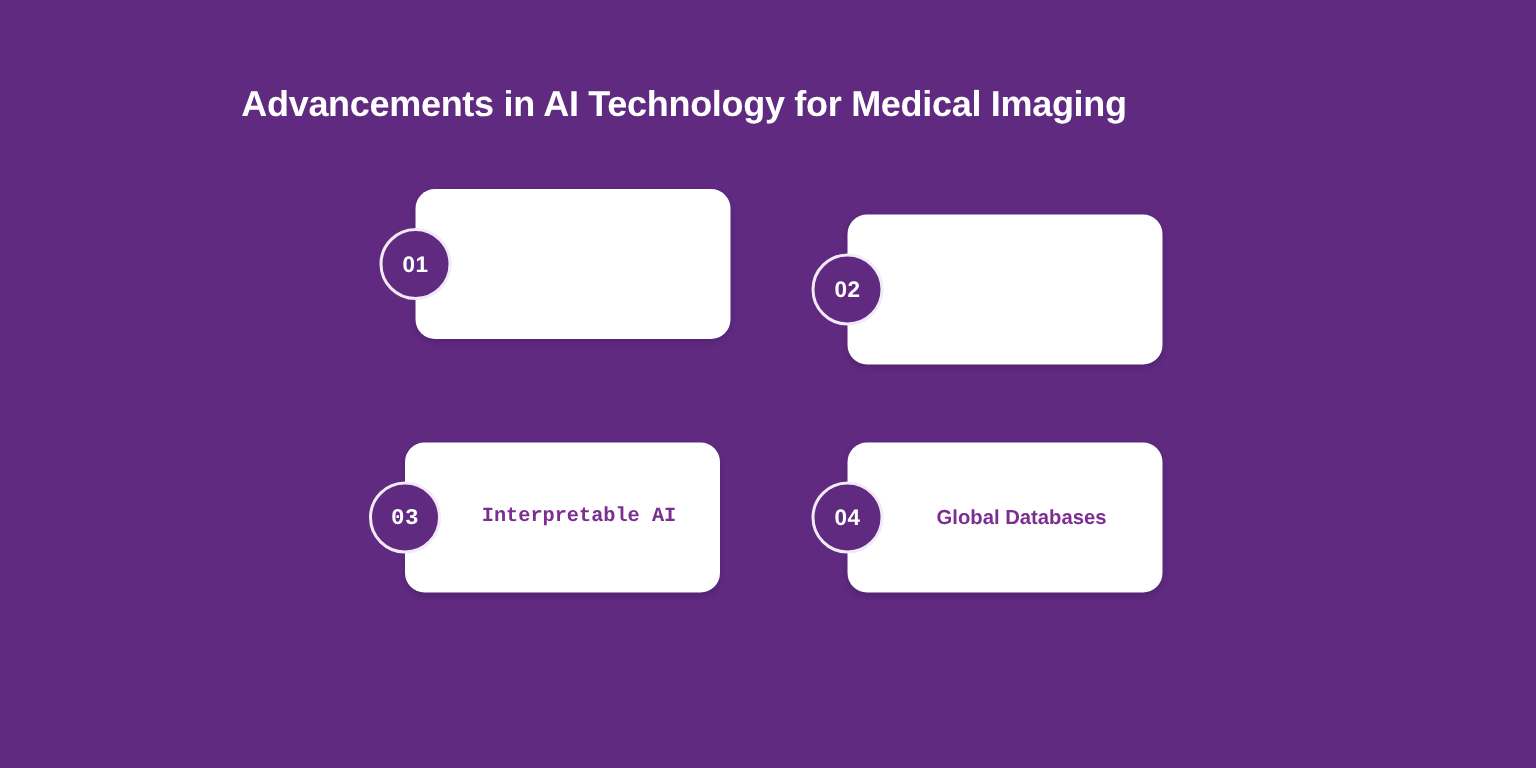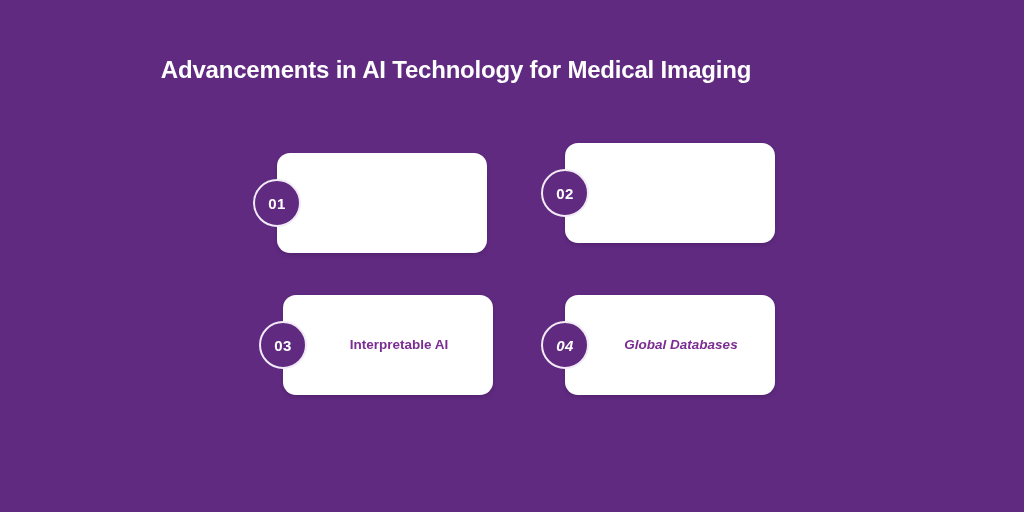--- a/index.html
+++ b/index.html
@@ -77,24 +77,24 @@
     display: flex;
     align-items: center;
     justify-content: center;
     color: #ffffff;
     font-size: 15px;
     font-weight: bold;
     letter-spacing: 0.3px;
   }
 
   
-  #card-1 { left: 277px; top: 153px; }
+  #card-1 { left: 277px; top: 126px; }
   #card-2 { left: 565px; top: 143px; text-decoration: underline; }
-  #card-3 { left: 283px; top: 295px; }
-  #card-4 { left: 565px; top: 295px; font-style: italic; }
+  #card-3 { left: 270px; top: 295px; font-family: Liberation Mono, monospace; }
+  #card-4 { left: 565px; top: 295px; }
 </style>
 </head>
 <body>
 
 <div id="slide">
 
   <div id="slide-title">Advancements in AI Technology for Medical Imaging</div>
 
   <div class="card" id="card-1">
     <div class="badge">01</div>

